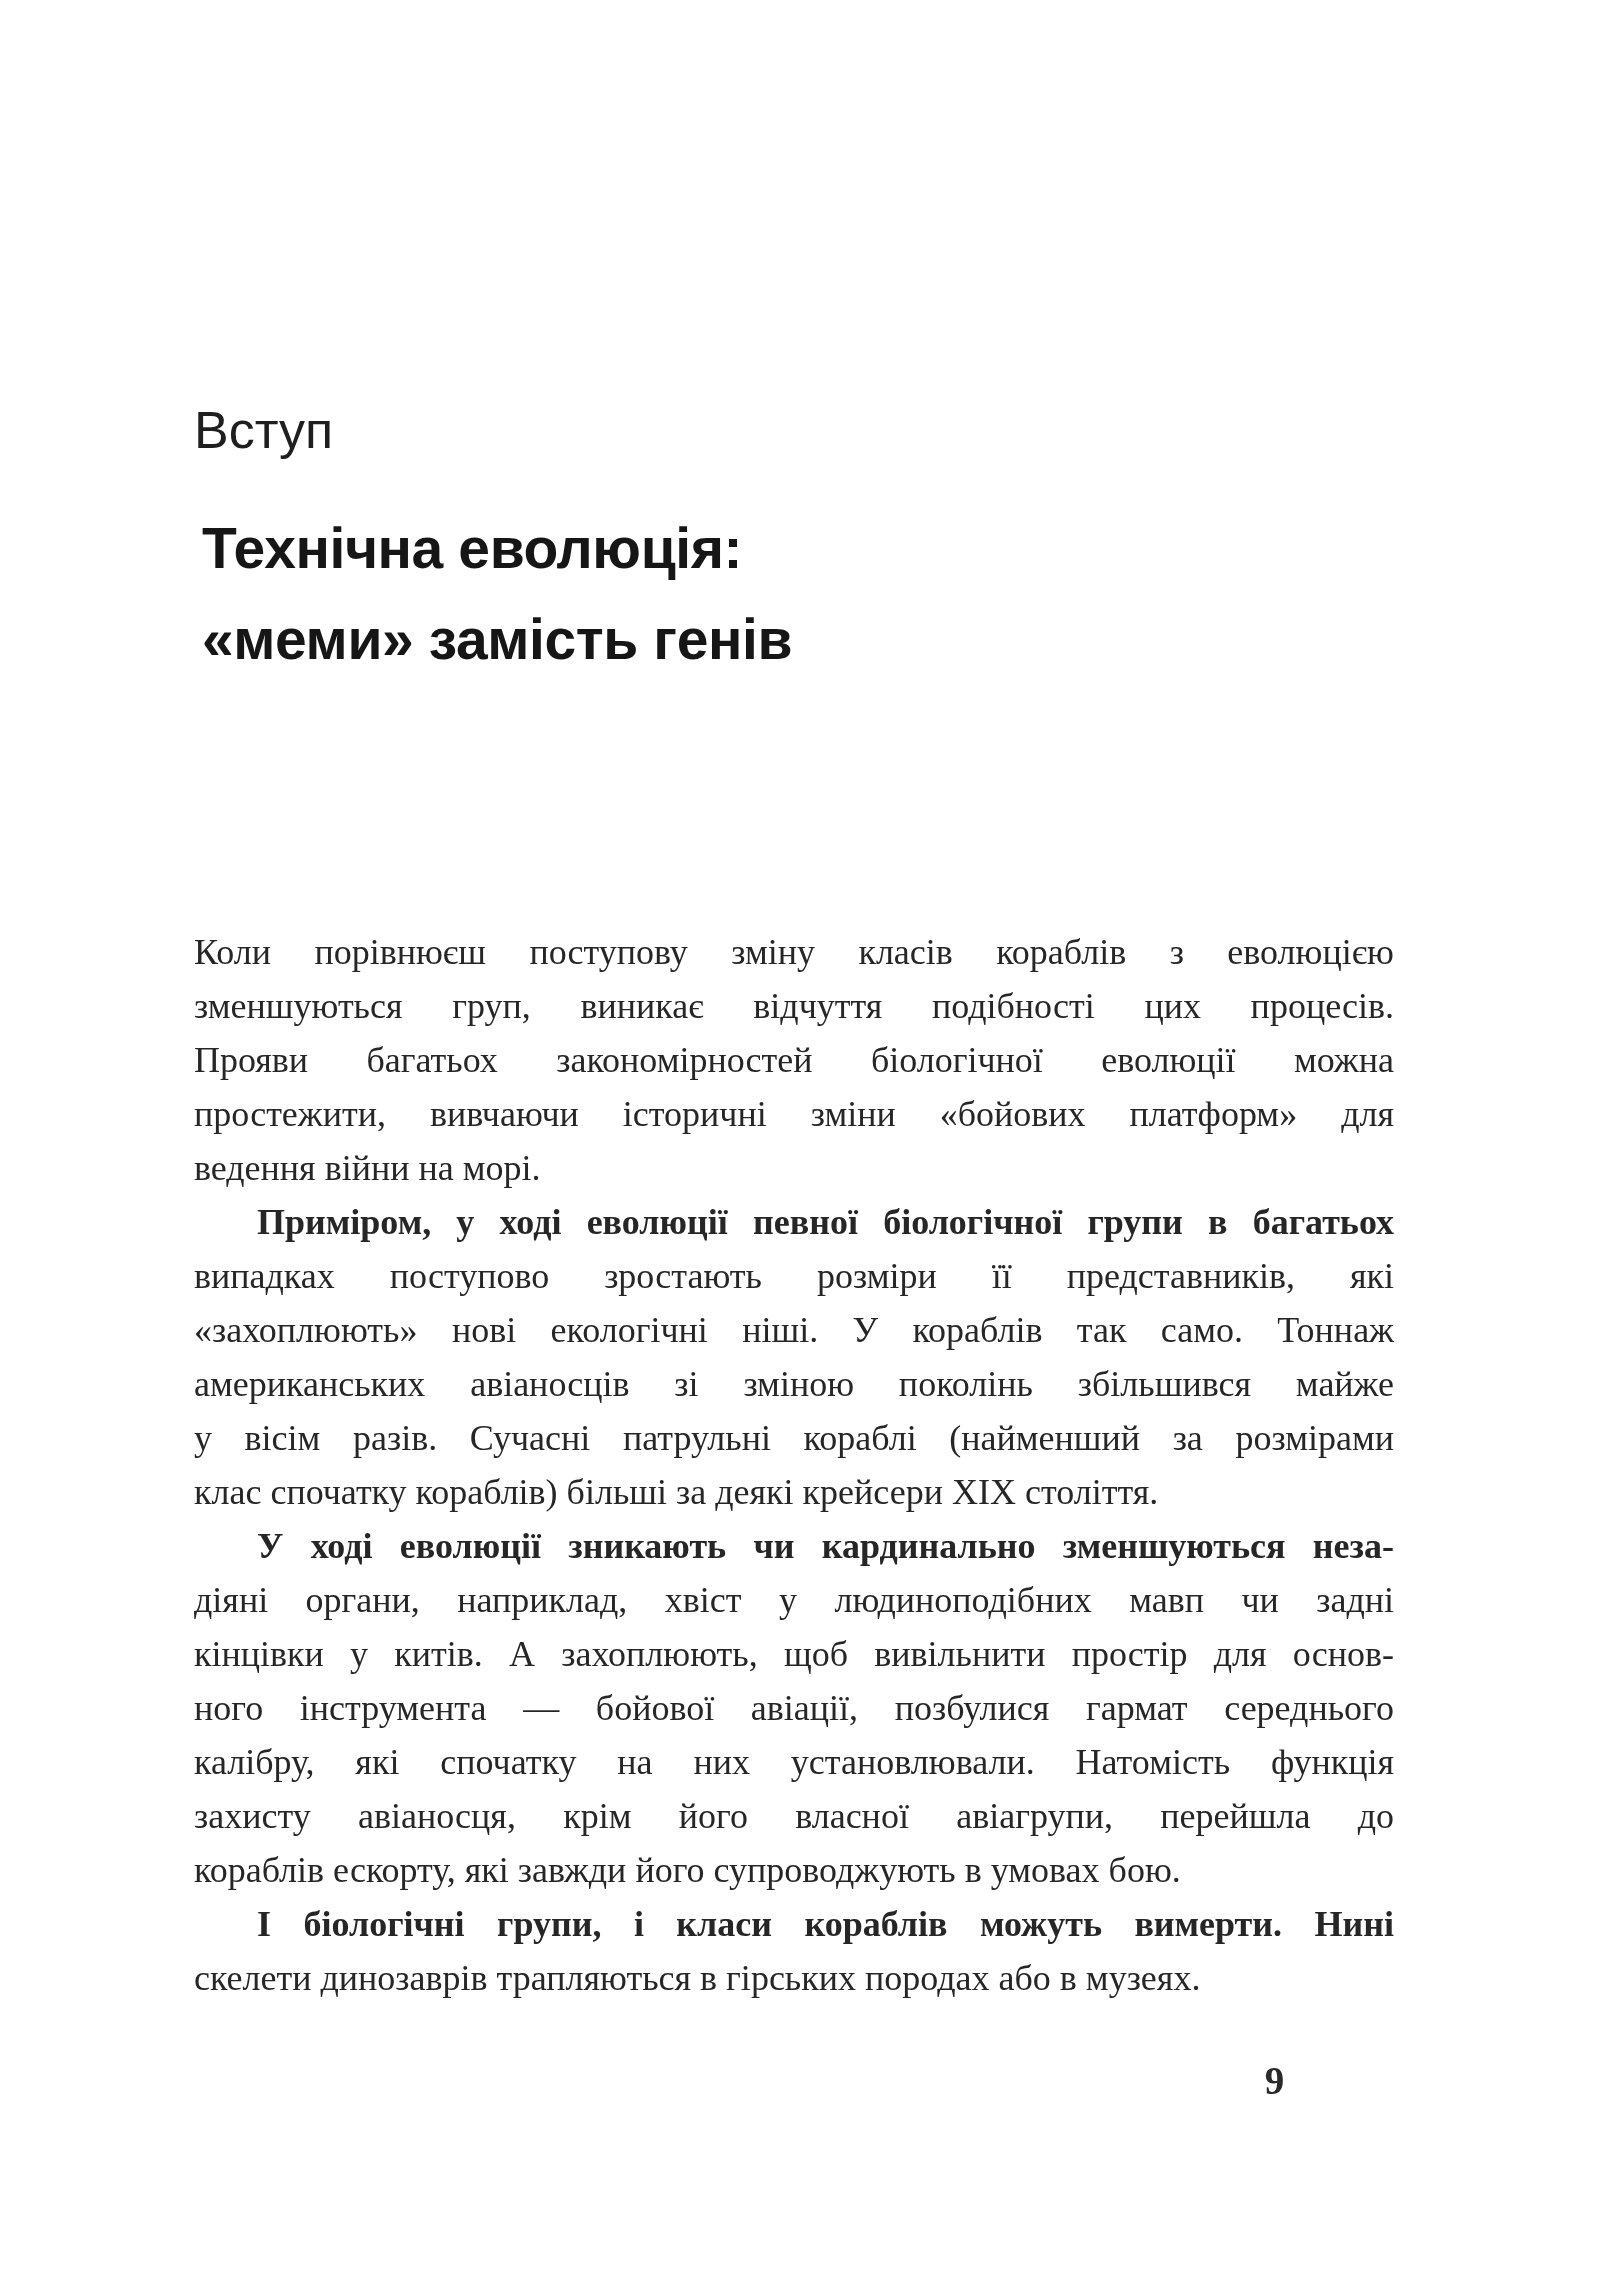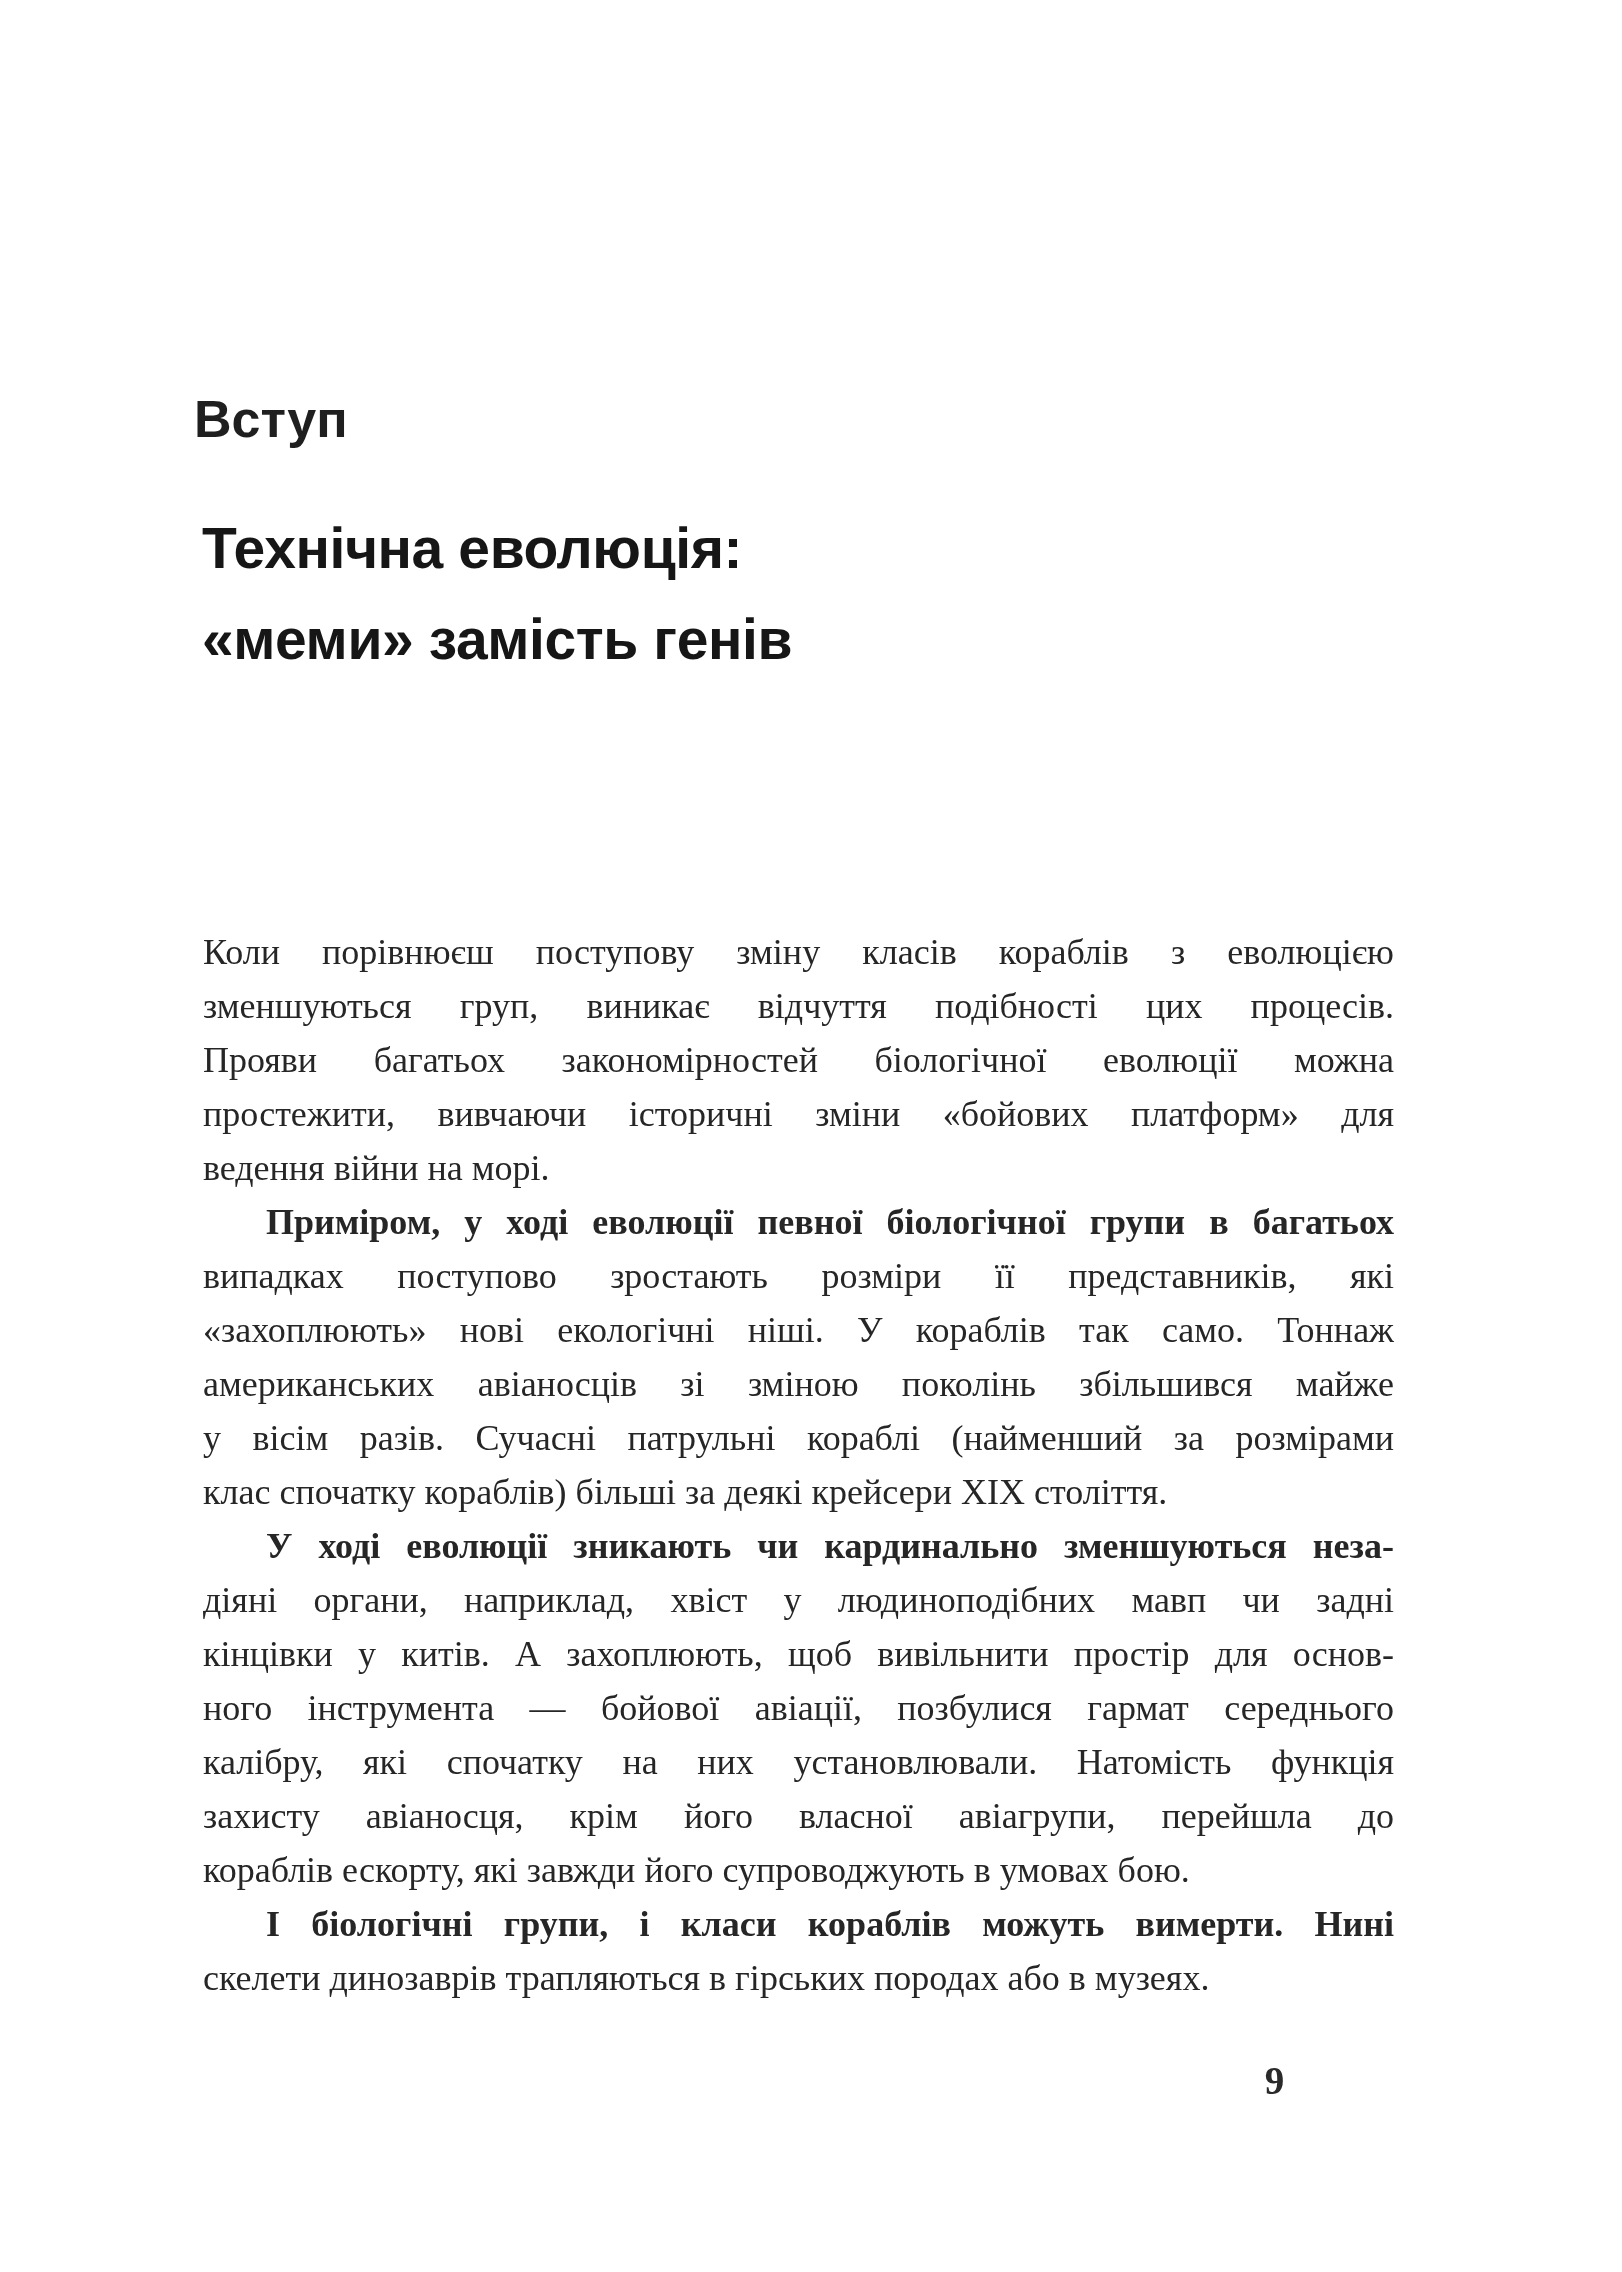--- a/index.html
+++ b/index.html
@@ -12,24 +12,24 @@
     width: 1623px;
     height: 2273px;
     background: #ffffff;
     overflow: hidden;
     font-family: "Liberation Serif", serif;
     color: #242424;
   }
   .kicker {
     position: absolute;
     left: 194px;
-    top: 389px;
+    top: 400px;
     font-family: "Liberation Sans", sans-serif;
     font-size: 52px;
-    font-weight: 700;
+    font-weight: 400;
     line-height: 61px;
     color: #1f1f1f;
     letter-spacing: 0px;
   }
   .title {
     position: absolute;
     left: 191px;
     top: 492px;
     margin: 11px;
     font-family: "Liberation Sans", sans-serif;
@@ -50,21 +50,20 @@
     font-size: 36px;
     line-height: 54px;
     color: #262626;
   }
   .body-text .line {
     text-align: justify;
     text-align-last: justify;
     white-space: normal;
     height: 54px;
     overflow: visible;
-    margin-left: 9px;
   }
   .body-text .line.last {
     text-align-last: left;
   }
   .body-text .line.indent {
     text-indent: 63px;
     font-weight: bold;
   }
   .pagenum {
     position: absolute;

